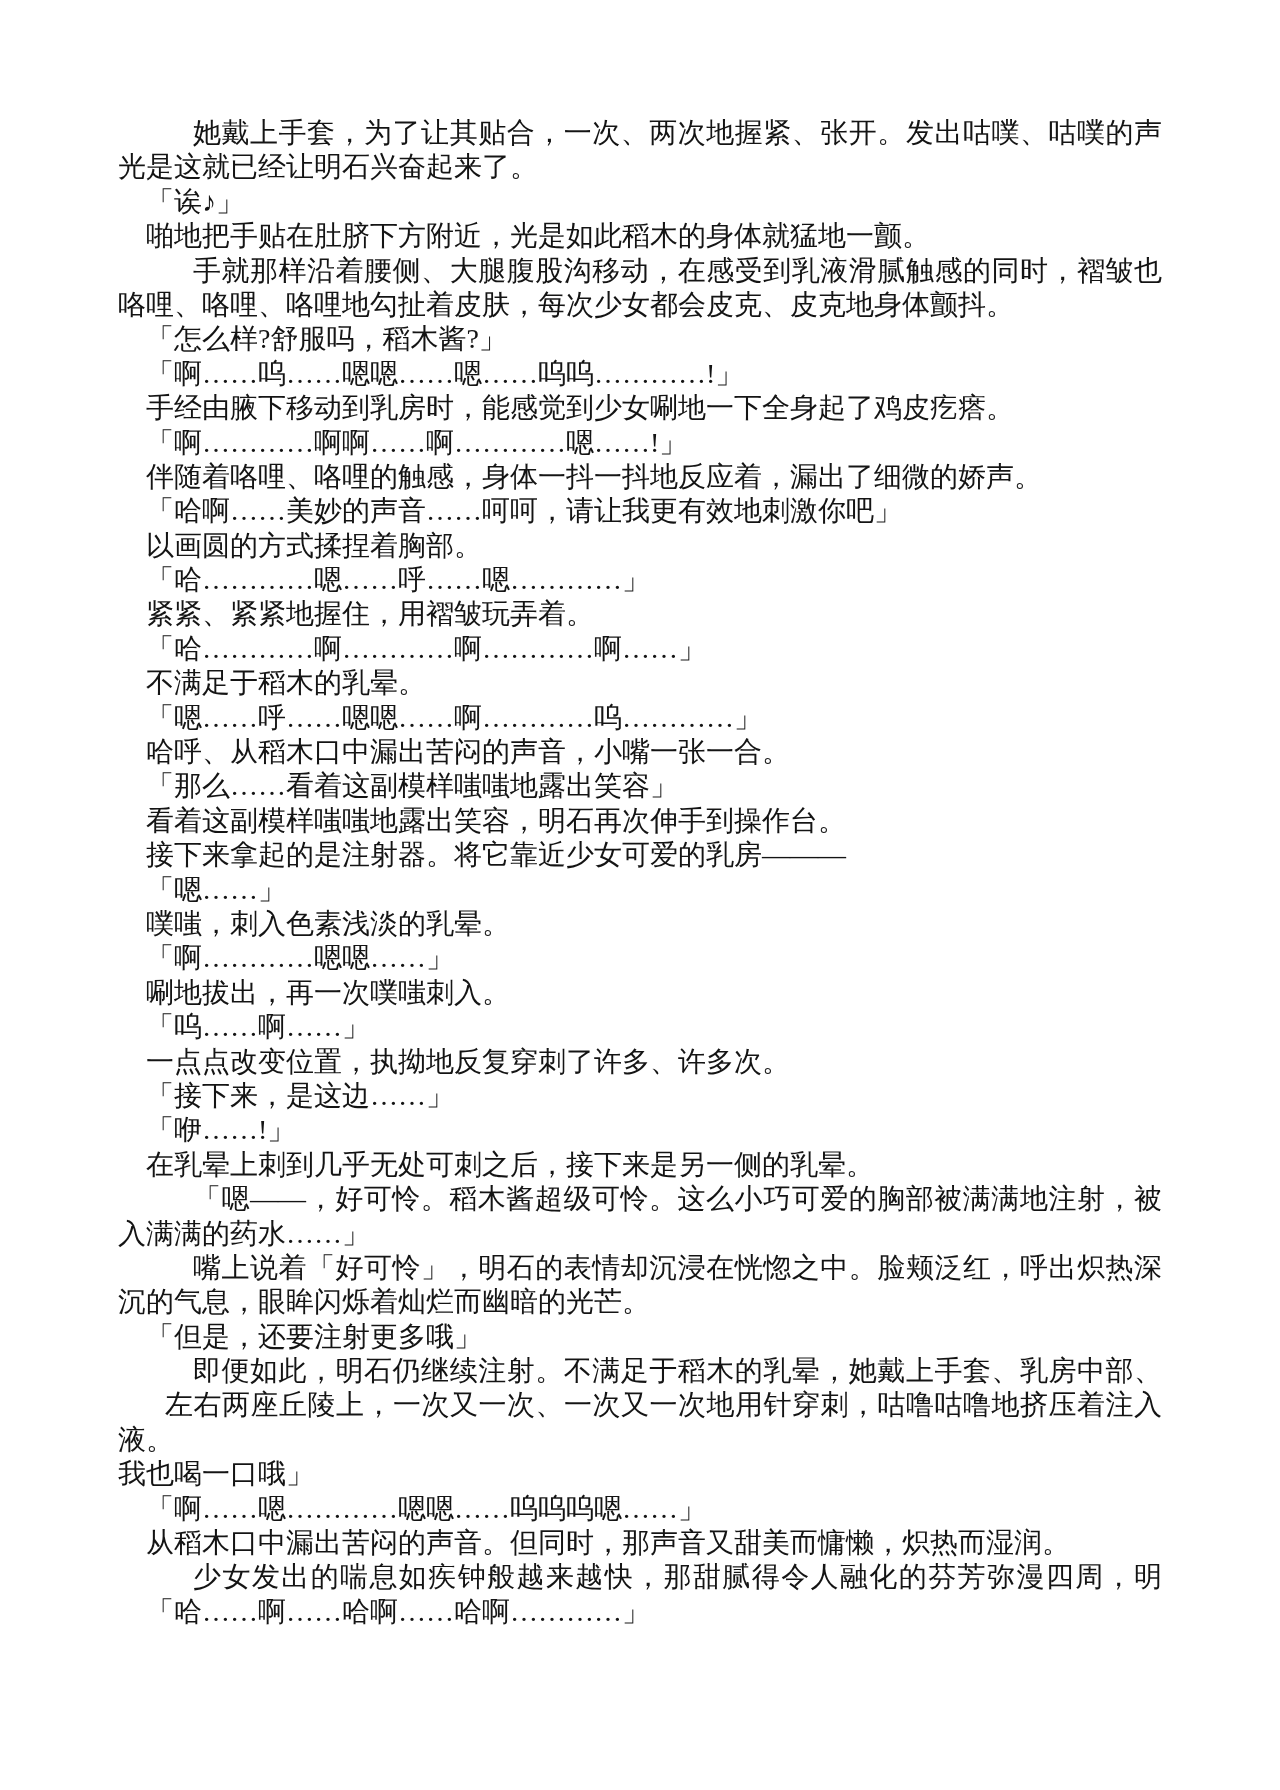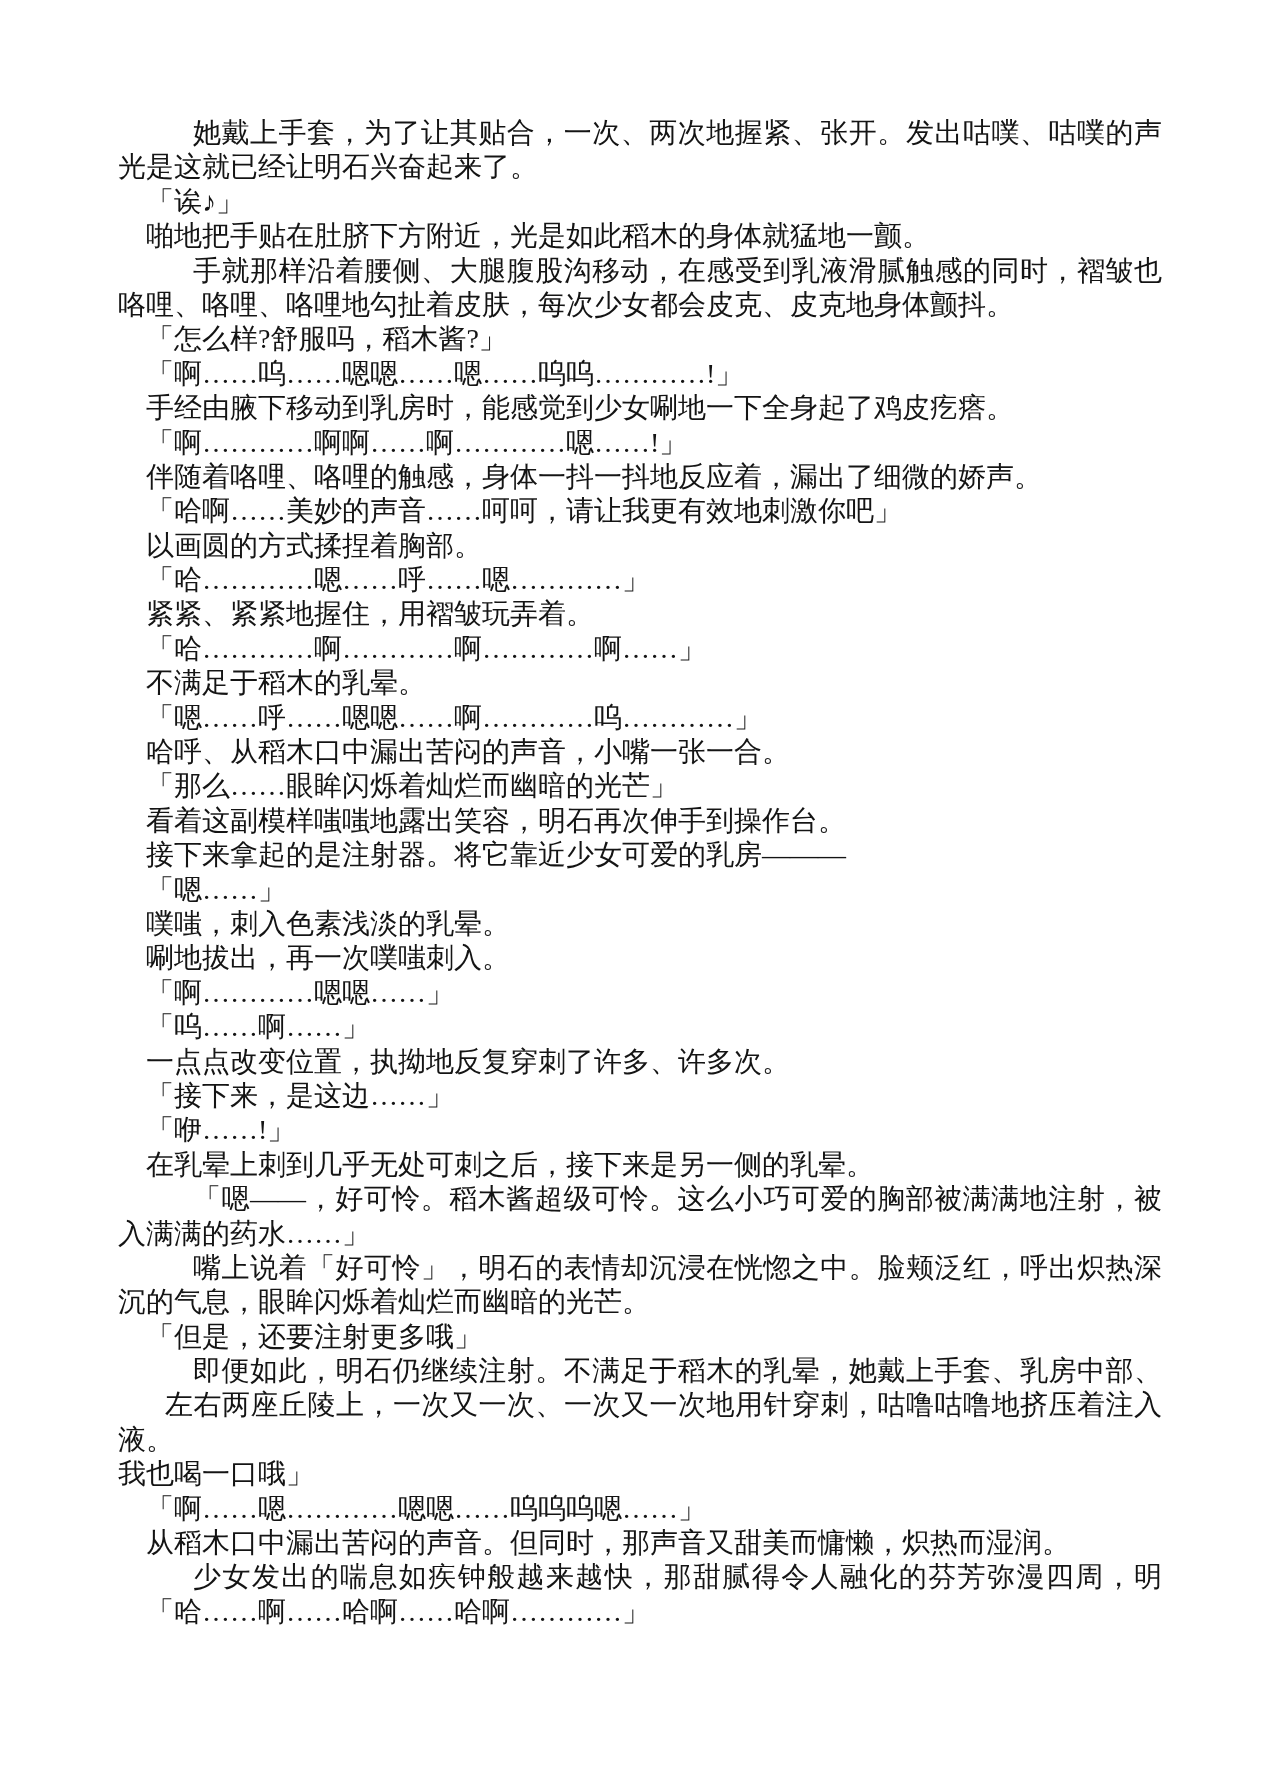--- a/index.html
+++ b/index.html
@@ -58,27 +58,27 @@
       <div class="line indent">「啊…………啊啊……啊…………嗯……!」</div>
       <div class="line indent">伴随着咯哩、咯哩的触感，身体一抖一抖地反应着，漏出了细微的娇声。</div>
       <div class="line indent">「哈啊……美妙的声音……呵呵，请让我更有效地刺激你吧」</div>
       <div class="line indent">以画圆的方式揉捏着胸部。</div>
       <div class="line indent">「哈…………嗯……呼……嗯…………」</div>
       <div class="line indent">紧紧、紧紧地握住，用褶皱玩弄着。</div>
       <div class="line indent">「哈…………啊…………啊…………啊……」</div>
       <div class="line indent">不满足于稻木的乳晕。</div>
       <div class="line indent">「嗯……呼……嗯嗯……啊…………呜…………」</div>
       <div class="line indent">哈呼、从稻木口中漏出苦闷的声音，小嘴一张一合。</div>
-      <div class="line indent">「那么……眼眸闪烁着灿烂而幽暗的光芒」</div>
+      <div class="line indent">「那么……看着这副模样嗤嗤地露出笑容」</div>
       <div class="line indent">看着这副模样嗤嗤地露出笑容，明石再次伸手到操作台。</div>
       <div class="line indent">接下来拿起的是注射器。将它靠近少女可爱的乳房———</div>
       <div class="line indent">「嗯……」</div>
       <div class="line indent">噗嗤，刺入色素浅淡的乳晕。</div>
+      <div class="line indent">「啊…………嗯嗯……」</div>
       <div class="line indent">唰地拔出，再一次噗嗤刺入。</div>
-      <div class="line indent">「啊…………嗯嗯……」</div>
       <div class="line indent">「呜……啊……」</div>
       <div class="line indent">一点点改变位置，执拗地反复穿刺了许多、许多次。</div>
       <div class="line indent">「接下来，是这边……」</div>
       <div class="line indent">「咿……!」</div>
       <div class="line indent">在乳晕上刺到几乎无处可刺之后，接下来是另一侧的乳晕。</div>
       <div class="line indent fill">「嗯——，好可怜。稻木酱超级可怜。这么小巧可爱的胸部被满满地注射，被灌</div>
       <div class="line">入满满的药水……」</div>
       <div class="line indent fill">嘴上说着「好可怜」，明石的表情却沉浸在恍惚之中。脸颊泛红，呼出炽热深</div>
       <div class="line">沉的气息，眼眸闪烁着灿烂而幽暗的光芒。</div>
       <div class="line indent">「但是，还要注射更多哦」</div>

